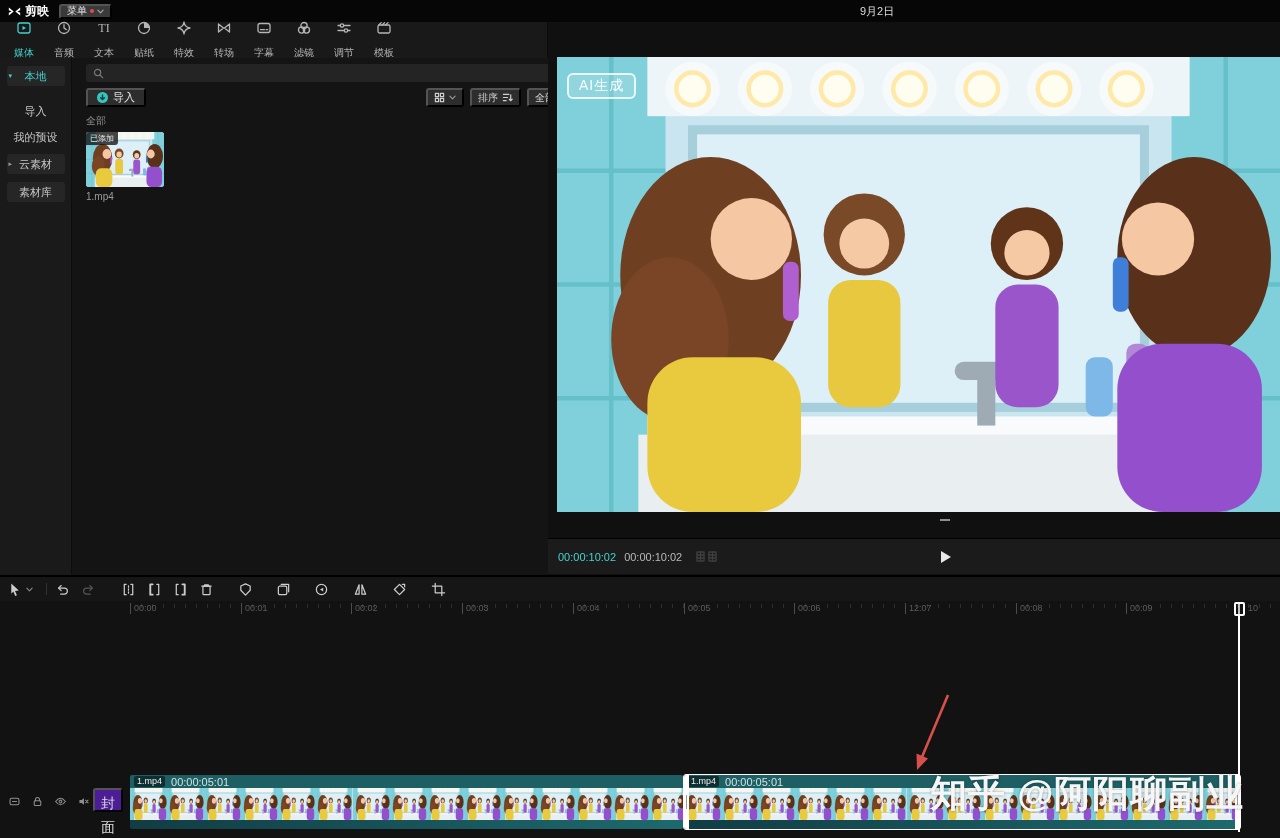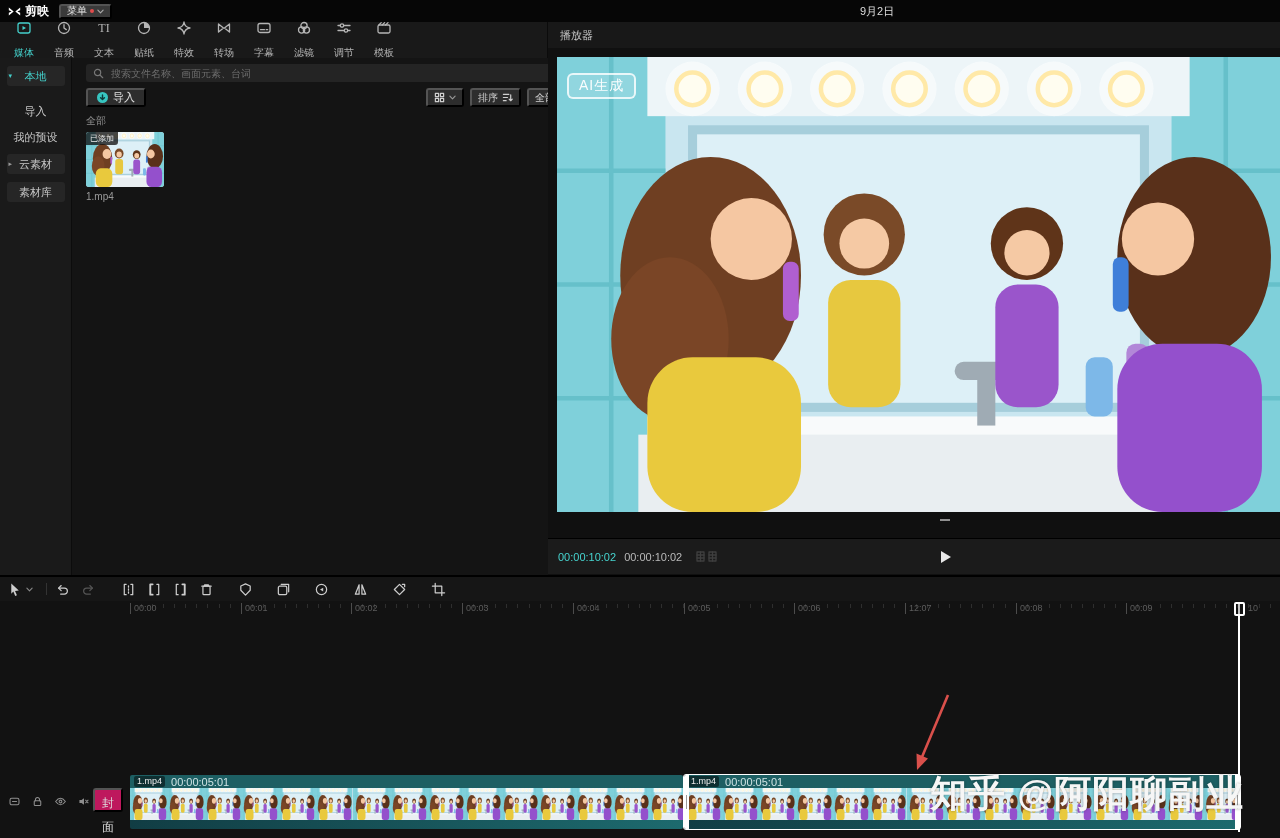--- a/index.html
+++ b/index.html
@@ -80,22 +80,22 @@
   .tbi{margin-right:11px;color:#cdcdcd;}
   .tbi.dim{color:#555;}
   .tb-sep{width:1px;height:12px;background:#333;margin:0 8px 0 2px;}
   .tl-ruler{position:absolute;left:0;top:24px;width:100%;height:16px;}
   .rticks{position:absolute;left:130px;right:0;top:3px;height:4px;
           background:repeating-linear-gradient(to right,#2e2e2e 0 1px,transparent 1px 11.07px);}
   .rlabel{position:absolute;top:2px;font-size:9px;color:#5c5c5c;border-left:1px solid #4c4c4c;
           padding-left:3px;height:11px;line-height:11px;}
   .rlabel.nol{border-left:none;}
   .track-icons{position:absolute;left:8px;top:218px;display:flex;gap:10px;align-items:center;color:#8e8e8e;}
-  .cover-btn{position:absolute;left:93px;top:211px;width:30px;height:24px;background:#be185d;
-             border-radius:3px;font-size:12px;color:#ddd;text-align:center;line-height:24px;}
+  .cover-btn{position:absolute;left:93px;top:211px;width:30px;height:24px;background:#4c1d95;
+             border-radius:3px;font-size:14px;color:#ddd;text-align:center;line-height:24px;}
   .clip{position:absolute;top:198px;height:54px;border-radius:2px;overflow:hidden;
         display:flex;flex-direction:column;box-sizing:border-box;}
   .clip-head{height:13px;background:#1d5f63;display:flex;align-items:center;gap:6px;
              padding:0 4px;flex:0 0 13px;}
   .clip-name{background:rgba(0,0,0,.5);color:#ececec;font-size:9px;line-height:11px;
              padding:0 3px;border-radius:2px;}
   .clip-dur{color:#cfe3e4;font-size:11px;}
   .strip{flex:1;display:flex;overflow:hidden;background:#bfe2ec;}
   .strip svg{flex:0 0 37.1px;height:100%;}
   .clip-foot{height:9px;flex:0 0 9px;background:linear-gradient(to right,#113d44,#1d6a6e);}
@@ -254,21 +254,20 @@
     </aside>
 
     <div class="content">
       <div class="search">
         <span>
             <svg width="11" height="11" viewBox="0 0 12 12" class="ic" style="color:#777">
               <circle cx="5" cy="5" r="3.4"></circle>
               <path d="M7.6 7.6L10.6 10.6"></path>
             </svg>
           </span>
-        <input placeholder="搜索文件名称、画面元素、台词" style="">
       </div>
       <div class="btn-row">
         <button class="imp-btn">
           <span class="imp-circle">
             <svg width="7" height="7" viewBox="0 0 8 8" class="ic" style="color:#0c3a39;stroke-width:1.6">
                 <path d="M4 1v5M1.8 4.2L4 6.4 6.2 4.2"></path>
               </svg>
           </span>
           <span>导入</span>
         </button>
@@ -364,21 +363,20 @@
   <circle cx="133" cy="40" r="8" fill="#f5c7a2"></circle>
   <rect x="123" y="44" width="3.5" height="12" rx="1.5" fill="#3f7fd9"></rect>
   <rect x="124" y="63" width="32" height="37" rx="10" fill="#9450cc"></rect>
 </svg>
         </div>
       <div class="thumb-name">1.mp4</div>
     </div>
   </section>
 
   <section class="player">
-    <div class="player-header">播放器</div>
     <div class="video">
       <div class="ai-badge">AI生成</div>
     <svg viewBox="0 0 160 100" preserveAspectRatio="none" xmlns="http://www.w3.org/2000/svg">
   <rect width="160" height="100" fill="#c9e6f0"></rect>
   <rect x="0" width="24" height="100" fill="#7fd0da"></rect>
   <rect x="136" width="24" height="100" fill="#7fd0da"></rect>
   <g stroke="#66c0ca" stroke-width="1">
     <line x1="0" y1="25" x2="24" y2="25"></line>
             <line x1="0" y1="50" x2="24" y2="50"></line>
             <line x1="0" y1="75" x2="24" y2="75"></line>

